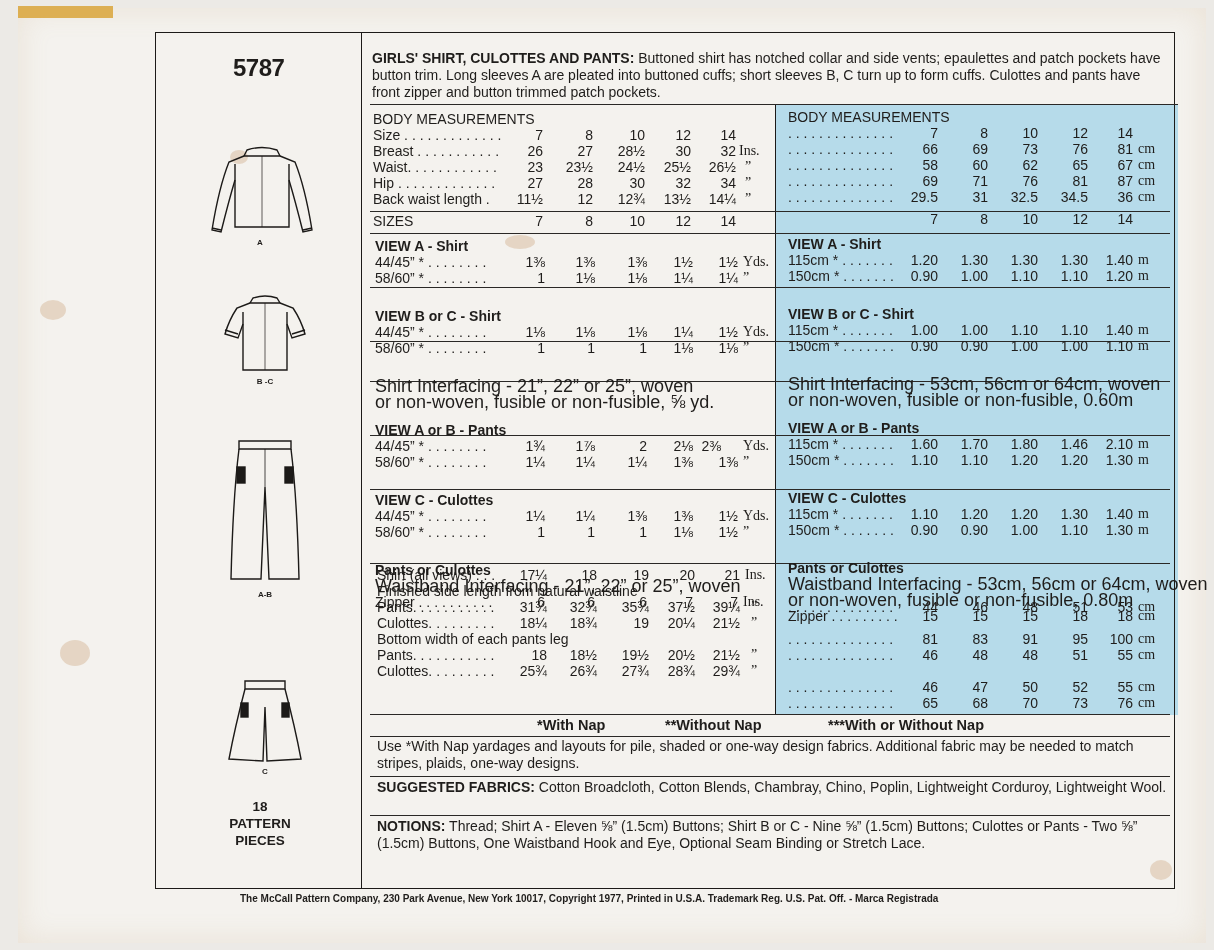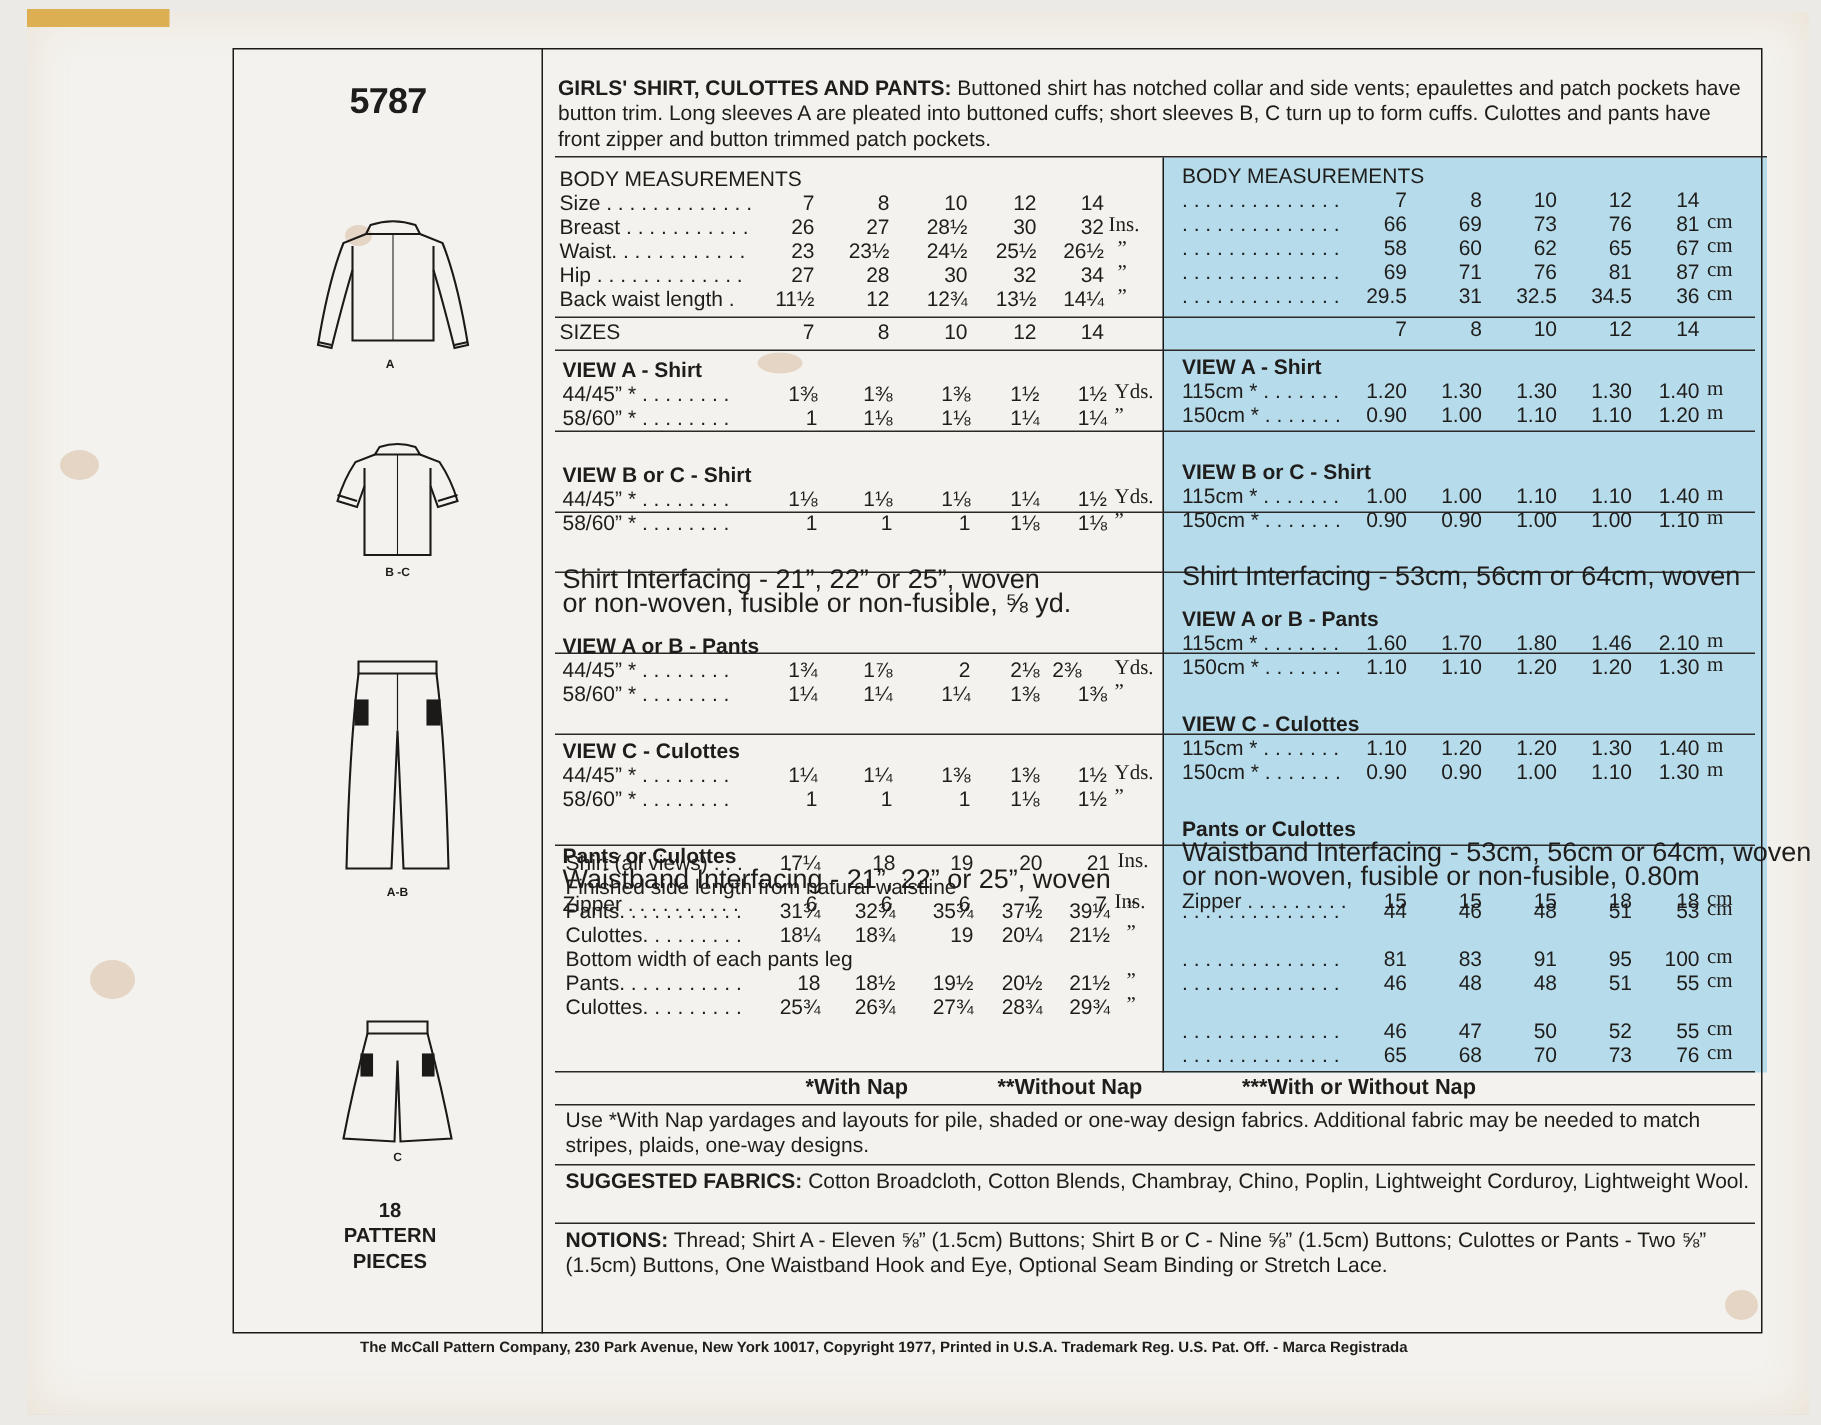--- a/index.html
+++ b/index.html
@@ -383,20 +383,21 @@
       <span class="lbl">150cm *  . . . . . . .</span>
       <span class="v" style="left:105px;width:45px">0.90</span>
       <span class="v" style="left:160px;width:40px">0.90</span>
       <span class="v" style="left:200px;width:50px">1.00</span>
       <span class="v" style="left:250px;width:50px">1.00</span>
       <span class="v" style="left:300px;width:45px">1.10</span>
       <span class="u" style="left:350px">m</span>
     </div>
     <div style="height:22px"></div>
     <div class="row note">Shirt Interfacing - 53cm, 56cm or 64cm, woven</div>
+    <div class="row note">or non-woven, fusible or non-fusible,  0.60m</div>
     <div style="height:12px"></div>
     <div class="row head">VIEW A or B - Pants</div>
     <div class="row">
       <span class="lbl">115cm *  . . . . . . .</span>
       <span class="v" style="left:105px;width:45px">1.60</span>
       <span class="v" style="left:160px;width:40px">1.70</span>
       <span class="v" style="left:200px;width:50px">1.80</span>
       <span class="v" style="left:250px;width:50px">1.46</span>
       <span class="v" style="left:300px;width:45px">2.10</span>
       <span class="u" style="left:350px">m</span>

